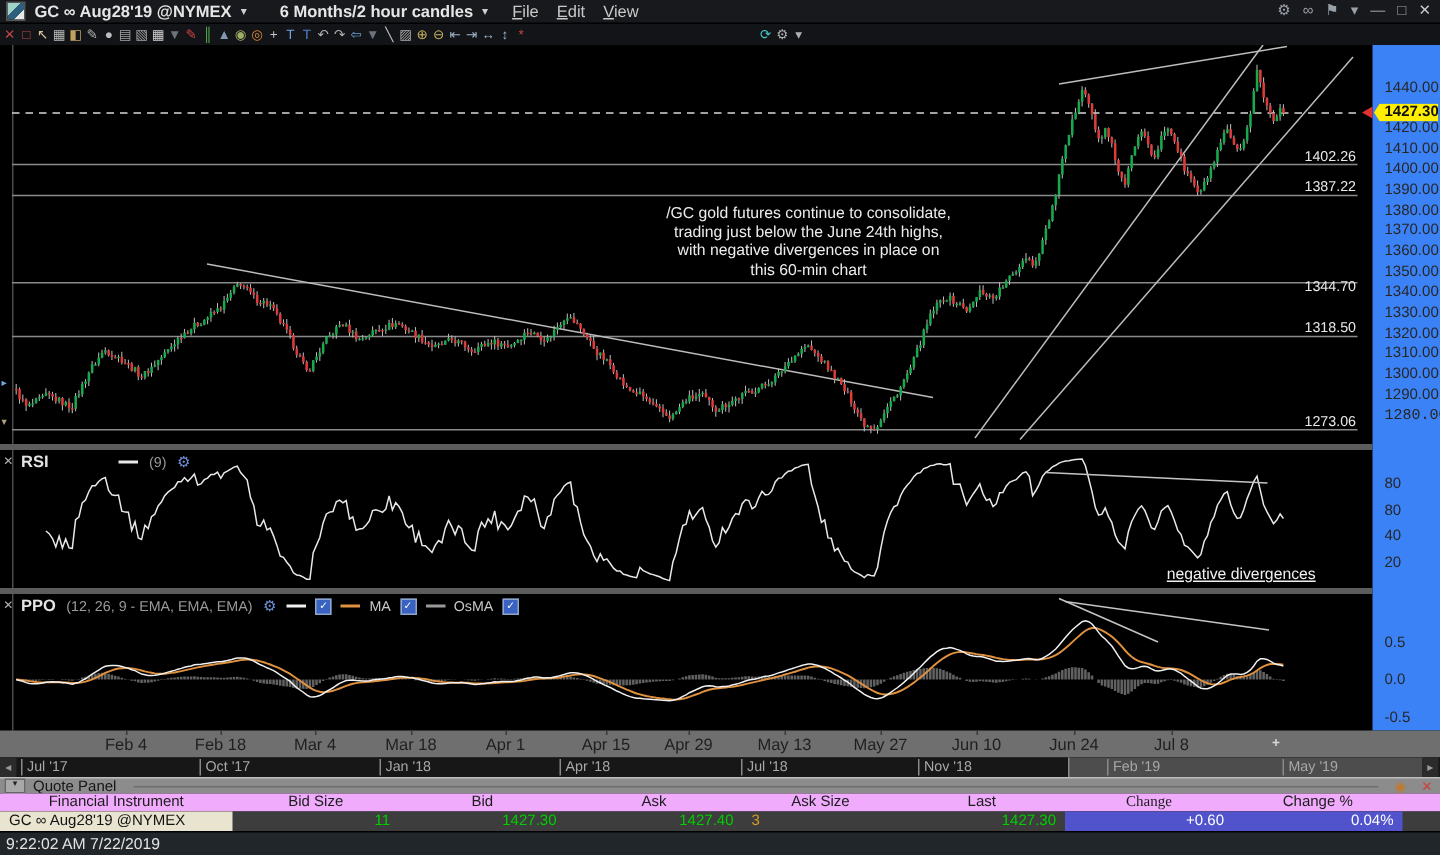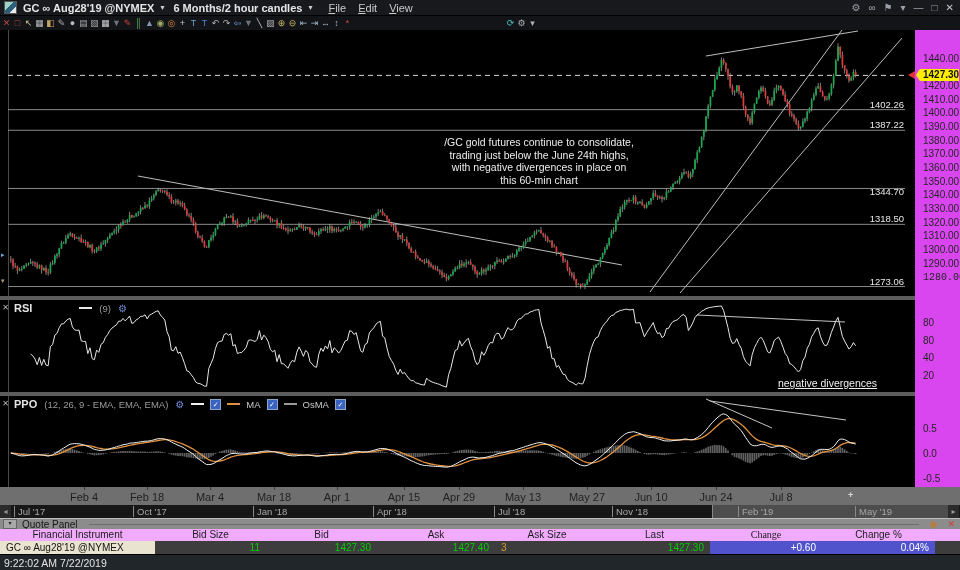--- a/index.html
+++ b/index.html
@@ -17,21 +17,21 @@
   .menu-item::first-letter{text-decoration:underline;}
   #win-icons{margin-left:auto;display:flex;gap:8px;align-items:center;padding-right:6px;}
   .win-ic{color:#9aa0a8;font-size:10px;line-height:10px;}
   
   #toolbar{position:absolute;left:0;top:16px;width:960px;height:14px;background:#121417;
            display:flex;align-items:center;gap:2px;padding-left:2px;box-sizing:border-box;z-index:30;}
   .tool-ic{width:9px;text-align:center;font-size:9px;line-height:12px;}
   .tool-spacer{width:150px;}
   
   #left-border{position:absolute;left:8px;top:30px;width:1px;height:457px;background:#4a4a4a;z-index:2;}
-  #axis-col{position:absolute;left:915px;top:30px;width:45px;height:457px;background:#d946ef;z-index:5;}
+  #axis-col{position:absolute;left:915px;top:30px;width:45px;height:457px;background:#3b82f6;z-index:5;}
   .ax-label{position:absolute;left:8px;font-size:10px;color:#262626;white-space:nowrap;}
   .lvl-label{position:absolute;left:830px;width:74px;text-align:right;font-size:9.5px;color:#e8e8e8;z-index:4;}
   #price-tag{position:absolute;left:916px;top:69px;width:43px;height:12px;background:#ffee00;color:#111;
              font-size:10px;font-weight:bold;line-height:12px;padding-left:7px;box-sizing:border-box;z-index:6;
              clip-path:polygon(0 50%,9% 0,100% 0,100% 100%,9% 100%);}
   #price-tag-arrow{position:absolute;left:908px;top:71px;width:0;height:0;z-index:6;
              border-right:7px solid #e23333;border-top:4px solid transparent;border-bottom:4px solid transparent;}
   #annotation{position:absolute;left:420px;top:136px;width:238px;text-align:center;color:#ececec;
               font-size:10.5px;line-height:12.5px;z-index:4;}
   .sep-band{position:absolute;left:0;width:915px;height:4px;background:#5c5c5c;z-index:6;}
@@ -74,21 +74,21 @@
   .margin-marker{position:absolute;font-size:7px;z-index:7;}
 </style>
 </head>
 <body>
 
 <div id="app">
   <div id="titlebar">
     <div id="app-icon"></div>
     <span class="tb-text">GC ∞ Aug28'19 @NYMEX</span>
     <span class="tb-caret">▾</span>
-    <span class="tb-text" style="margin-left:3px">6 Months/2 hour candles</span>
+    <span class="tb-text" style="margin-left:16px">6 Months/2 hour candles</span>
     <span class="tb-caret">▾</span>
     <span id="menus">
         <span class="menu-item">File</span>
         <span class="menu-item">Edit</span>
         <span class="menu-item">View</span>
       </span>
     <span id="win-icons">
         <span class="win-ic">⚙</span>
         <span class="win-ic">∞</span>
         <span class="win-ic">⚑</span>

